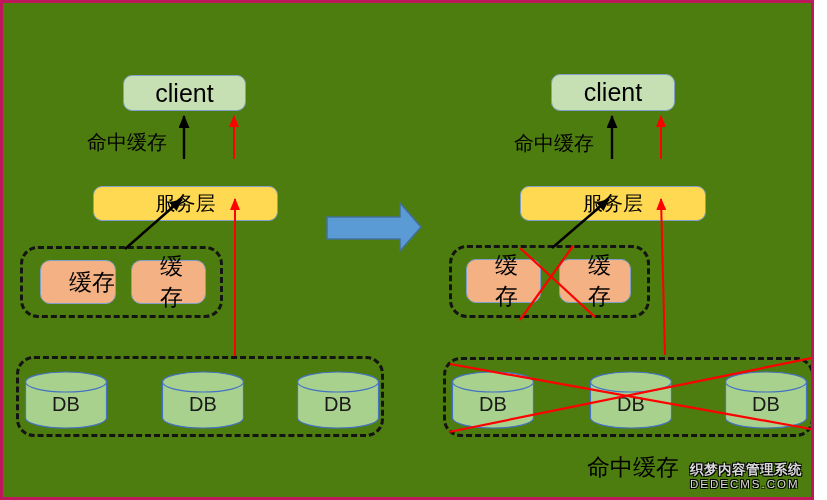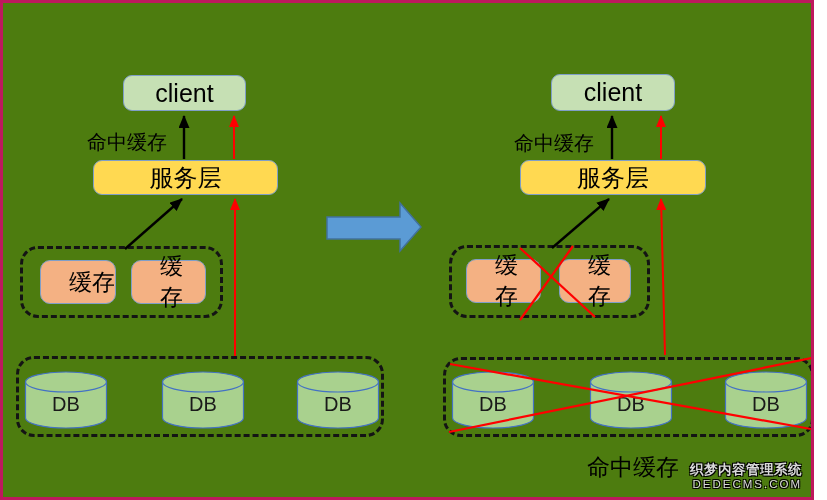--- a/index.html
+++ b/index.html
@@ -8,35 +8,35 @@
     position:relative;width:814px;height:500px;box-sizing:border-box;
     border:3px solid #be185d;background:#4d7c0f;overflow:hidden;
   }
   .abs{position:absolute;box-sizing:border-box;}
   .node{
     border:1.5px solid #7F9EC8;border-radius:9px;
     display:flex;align-items:center;justify-content:center;
     color:#000;
   }
   .client{background:#C6E0B4;font-size:25px;}
-  .service{background:#FFD951;font-size:24px;}
+  .service{background:#FFD951;font-size:20px;margin-top:26px;}
   .cache{background:#F4B183;font-size:23px;border-radius:10px;padding-left:28px;}
   .dashed-group{
     border:3px dashed #141414;border-radius:18px;background:transparent;
   }
   .hit-label{font-size:20px;color:#000;white-space:nowrap;margin-top:6px;}
   .caption{font-size:23px;color:#000;text-align:center;width:150px;}
   .cyl{width:84px;height:60px;}
   .cyl svg{position:absolute;left:0;top:0;}
   .cyl .db-label{
     position:absolute;left:0;top:22px;width:100%;text-align:center;
     font-size:20px;color:#1a1a1a;
   }
   #overlay{position:absolute;left:0;top:0;pointer-events:none;}
-  .watermark{right:9px;top:459px;text-align:right;line-height:1.15;}
+  .watermark{right:9px;top:459px;text-align:left;line-height:1.15;}
   .watermark .wl1{
     font-size:13.5px;font-weight:bold;letter-spacing:0.5px;color:#d9d9d9;
     text-shadow:-1px -1px 0 #000,1px -1px 0 #000,-1px 1px 0 #000,1px 1px 0 #000;
   }
   .watermark .wl2{
     font-size:11.5px;font-weight:normal;letter-spacing:2px;color:#d9d9d9;
     text-shadow:-1px -1px 0 #000,1px -1px 0 #000,-1px 1px 0 #000,1px 1px 0 #000;
   }
 </style>
 </head>

